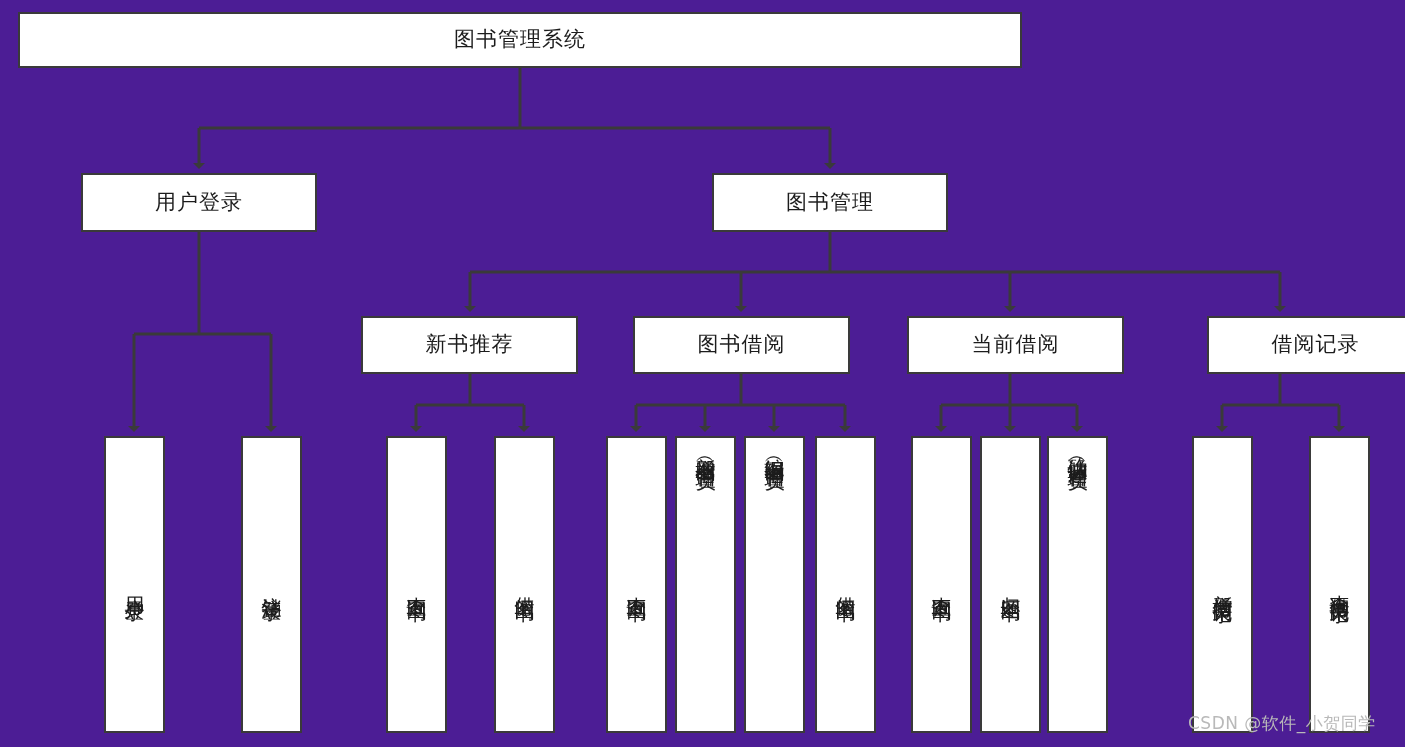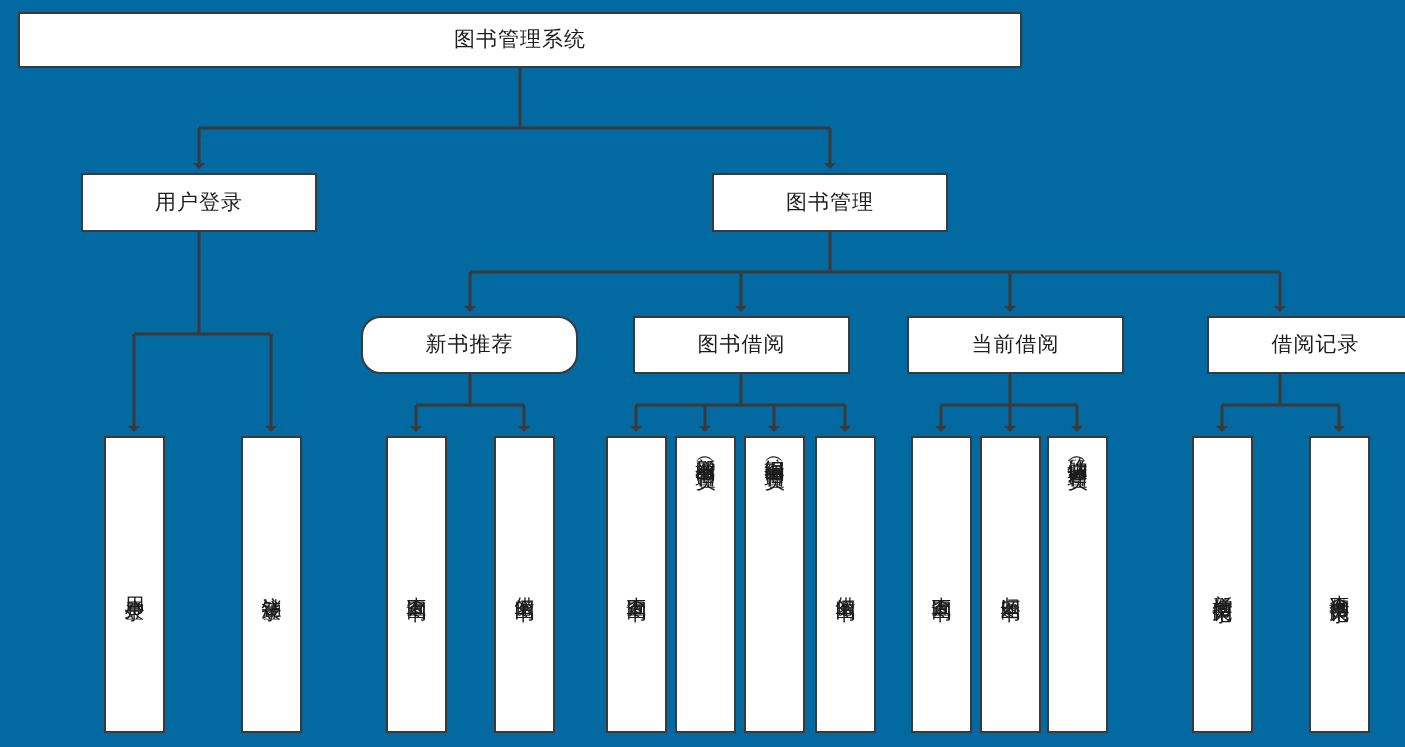--- a/index.html
+++ b/index.html
@@ -8,21 +8,21 @@
     padding: 0;
     background: #ffffff;
   }
   body {
     font-family: "DejaVu Sans", "Liberation Sans", sans-serif;
   }
   #canvas {
     position: relative;
     width: 1405px;
     height: 747px;
-    background: #0369a1;
+    background: #4c1d95;
     overflow: hidden;
   }
   #wires {
     position: absolute;
     left: 0;
     top: 0;
     width: 1405px;
     height: 747px;
     pointer-events: none;
   }
@@ -133,21 +133,21 @@
   </div>
 
   <div class="node horiz" style="left:81px; top:173px; width:236px; height:59px;">
     <span class="node-label">用户登录</span>
   </div>
 
   <div class="node horiz" style="left:712px; top:173px; width:236px; height:59px;text-align:center;">
     <span class="node-label">图书管理</span>
   </div>
 
-  <div class="node horiz" style="left:361px; top:316px; width:217px; height:58px;border-radius:20px;">
+  <div class="node horiz" style="left:361px; top:316px; width:217px; height:58px;">
     <span class="node-label">新书推荐</span>
   </div>
 
   <div class="node horiz" style="left:633px; top:316px; width:217px; height:58px;justify-content:center;">
     <span class="node-label">图书借阅</span>
   </div>
 
   <div class="node horiz" style="left:907px; top:316px; width:217px; height:58px;">
     <span class="node-label">当前借阅</span>
   </div>
@@ -201,14 +201,15 @@
   </div>
 
   <div class="node vert midjust" style="left:1192px; top:436px; width:61px; height:297px;">
     <span class="node-label">新增借阅记录</span>
   </div>
 
   <div class="node vert midjust" style="left:1309px; top:436px; width:61px; height:297px;">
     <span class="node-label">查询借阅记录</span>
   </div>
 
+  <div id="watermark">CSDN @软件_小贺同学</div>
 
 </div>
 
 </body></html>

